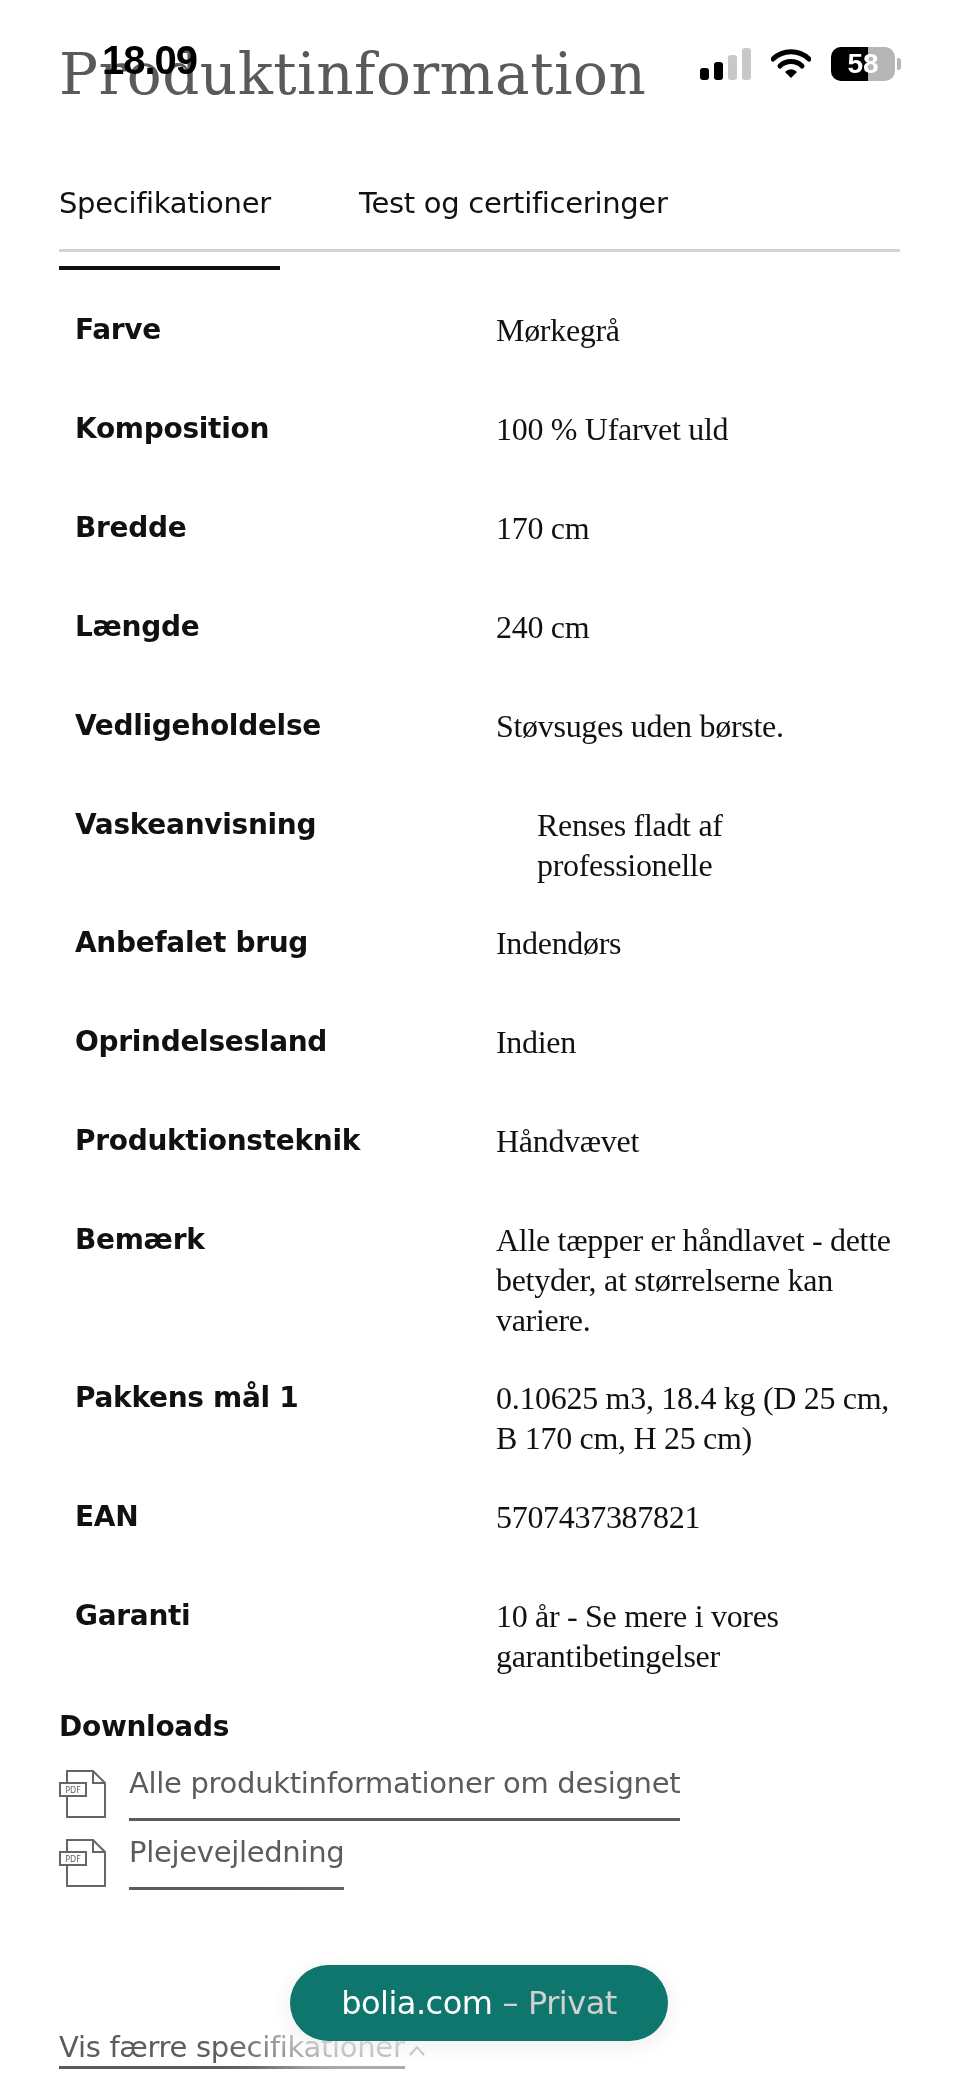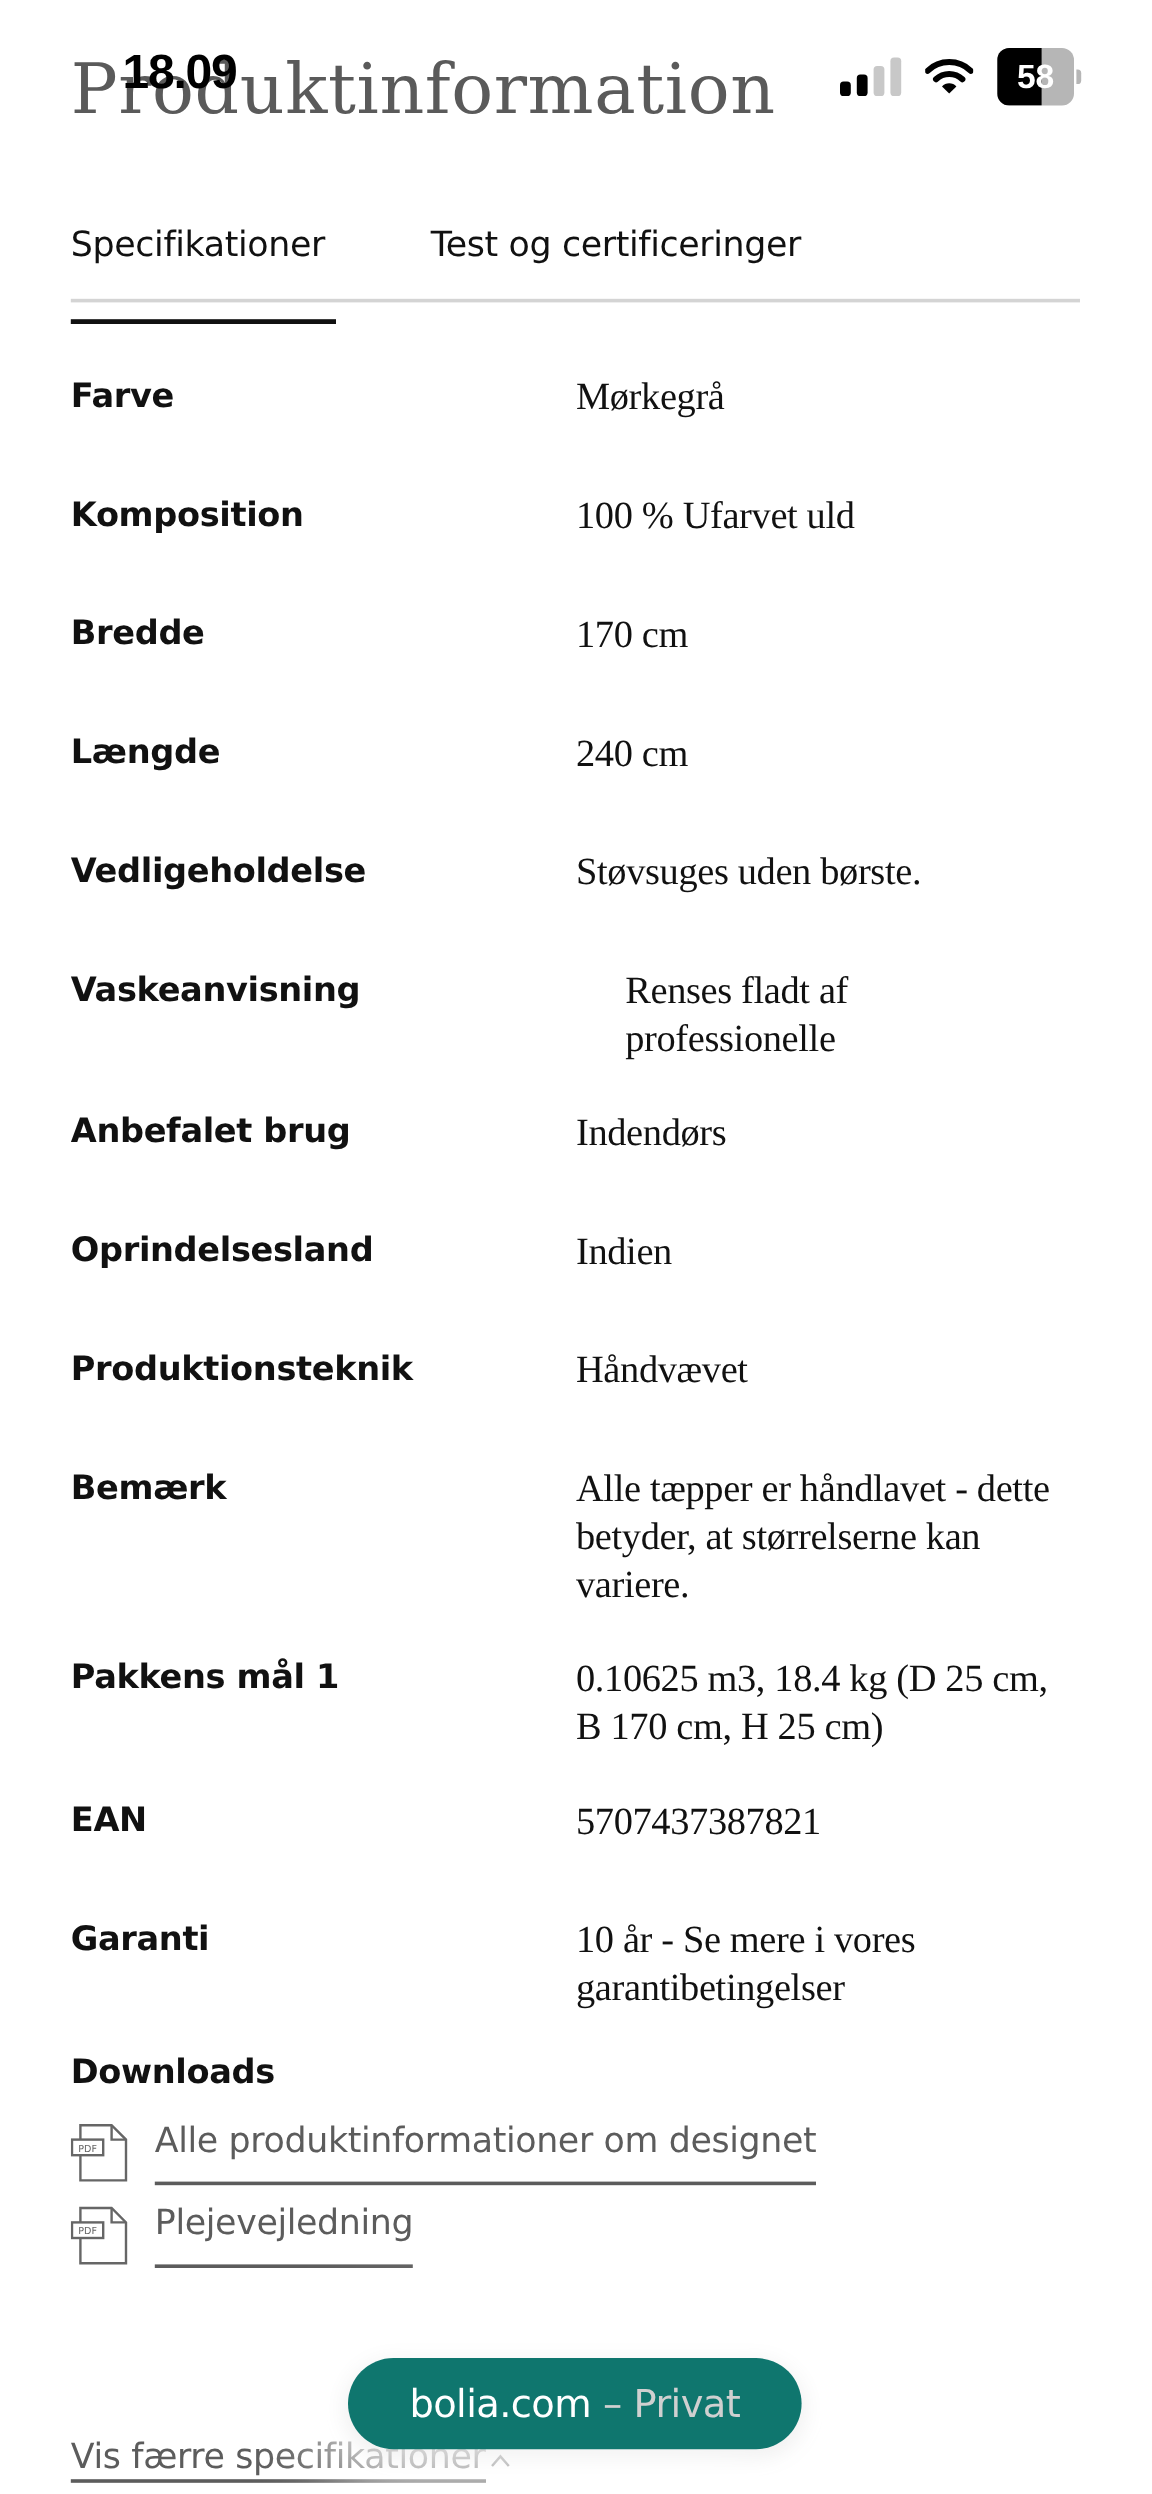--- a/index.html
+++ b/index.html
@@ -14,34 +14,34 @@
     }
     .status-time {
       position: absolute; left: 102px; top: 38px;
       font-family: "Liberation Sans", sans-serif;
       font-size: 40px; font-weight: bold; color: #000; letter-spacing: -1px;
     }
     .status-icons { position: absolute; left: 700px; top: 44px; height: 40px; display: flex; align-items: center; gap: 20px; }
     .signal { display: flex; align-items: flex-end; gap: 5px; height: 32px; }
     .signal span { width: 9px; border-radius: 3px; display: block; }
     .battery {
-      position: relative; width: 64px; height: 48px; border-radius: 10px; overflow: hidden;
+      position: relative; width: 64px; height: 34px; border-radius: 10px; overflow: hidden;
       background: #b6b6b6; display: flex; align-items: center; justify-content: center;
     }
     .battery .fill { position: absolute; left: 0; top: 0; bottom: 0; width: 58%; background: #000; }
     .battery .num { position: relative; color: #fff; font-family: "Liberation Sans", sans-serif; font-weight: bold; font-size: 28px; }
     .battery-tip { width: 4px; height: 12px; background: #b6b6b6; border-radius: 0 3px 3px 0; margin-left: -17px; }
 
     .tabs { position: absolute; left: 59px; top: 180px; width: 841px; height: 72px; border-bottom: 3px solid #d4d4d4; }
     .tab { position: absolute; top: 6px; font-family: "DejaVu Sans", sans-serif; font-size: 29px; color: #111; letter-spacing: -0.3px; cursor: pointer; }
     .tab.active::after { content: ""; position: absolute; left: 0; right: 0; bottom: -50px; height: 4px; background: #111; }
     .tab-1 { left: 0; width: 221px; }
     .tab-2 { left: 300px; }
 
-    .spec-table { position: absolute; left: 59px; top: 310px; width: 841px; }
+    .spec-table { position: absolute; left: 75px; top: 310px; width: 841px; }
     .spec-row { display: flex; }
     .spec-label { width: 421px; font-family: "DejaVu Sans", sans-serif; font-weight: bold; font-size: 28px; color: #111; letter-spacing: -0.3px; line-height: 40px; }
     .spec-value { width: 420px; font-family: Liberation Serif, serif; font-size: 32px; color: #111; letter-spacing: -0.3px; line-height: 40px; }
 
     .downloads-title { position: absolute; left: 59px; top: 1710px; font-family: "DejaVu Sans", sans-serif; font-weight: bold; font-size: 28px; color: #111; letter-spacing: -0.3px; }
     .dl-item { position: absolute; left: 59px; display: flex; align-items: center; gap: 20px; cursor: pointer; }
     .dl-item.i1 { top: 1766px; }
     .dl-item.i2 { top: 1835px; }
     .dl-link { font-family: "DejaVu Sans", sans-serif; font-size: 29px; color: #5c5c5c; letter-spacing: -0.3px; border-bottom: 3px solid #5c5c5c; padding-bottom: 18px; }
 

